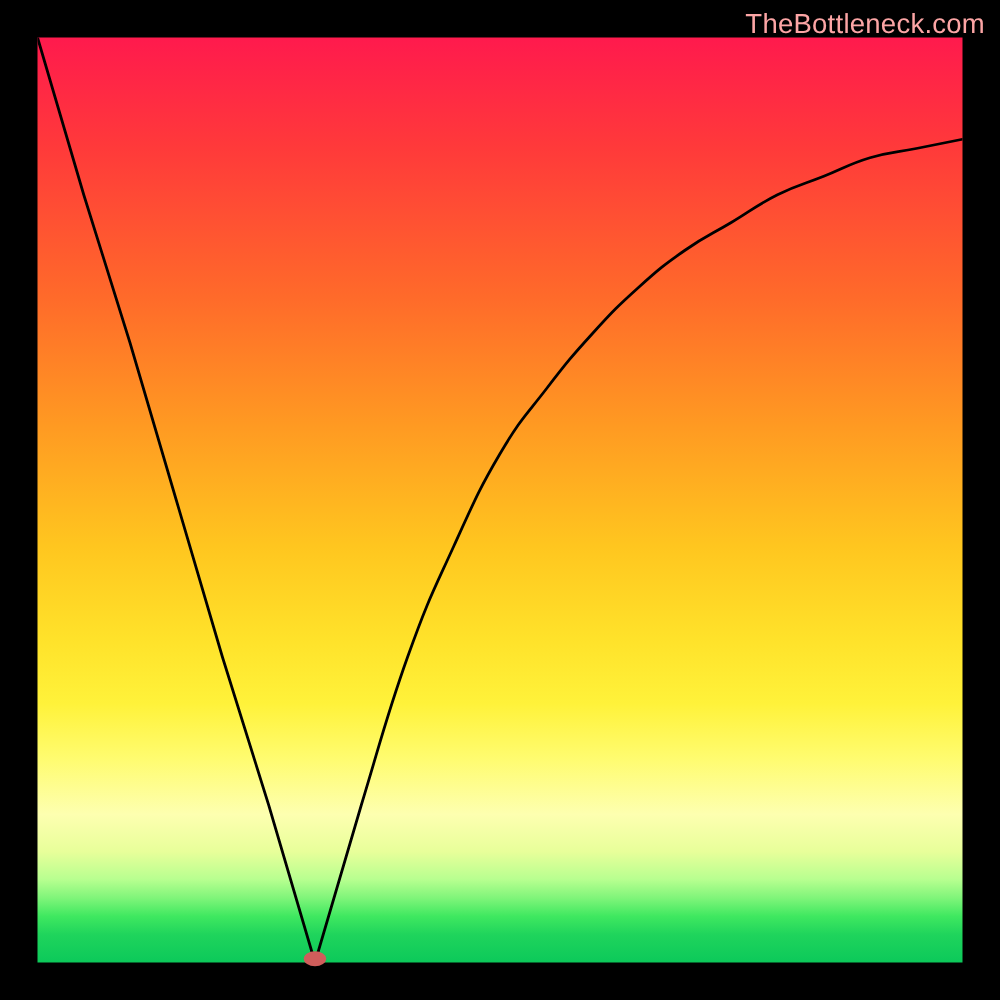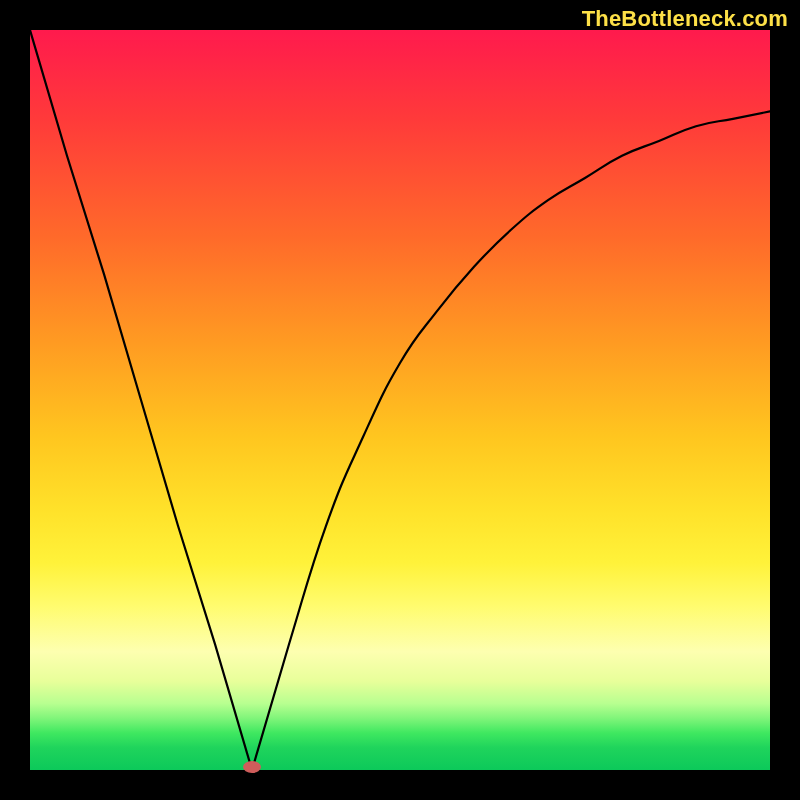--- a/index.html
+++ b/index.html
@@ -60,24 +60,24 @@
     position: absolute;
     width: 18px;
     height: 12px;
     border-radius: 50%;
     transform: translate(-50%, -50%);
   }
   .attribution {
     position: absolute;
     top: 6px;
     right: 12px;
-    color: #fde047;
+    color: #fca5a5;
     font-size: 22px;
     letter-spacing: 0.2px;
-    font-weight: 700;
+    font-weight: 400;
   }
 </style>
 </head>
 <body>
 
 <div class="stage">
   <div class="attribution">TheBottleneck.com</div>
 
   <div class="plot-area">
     <div class="gradient-bg"></div>

